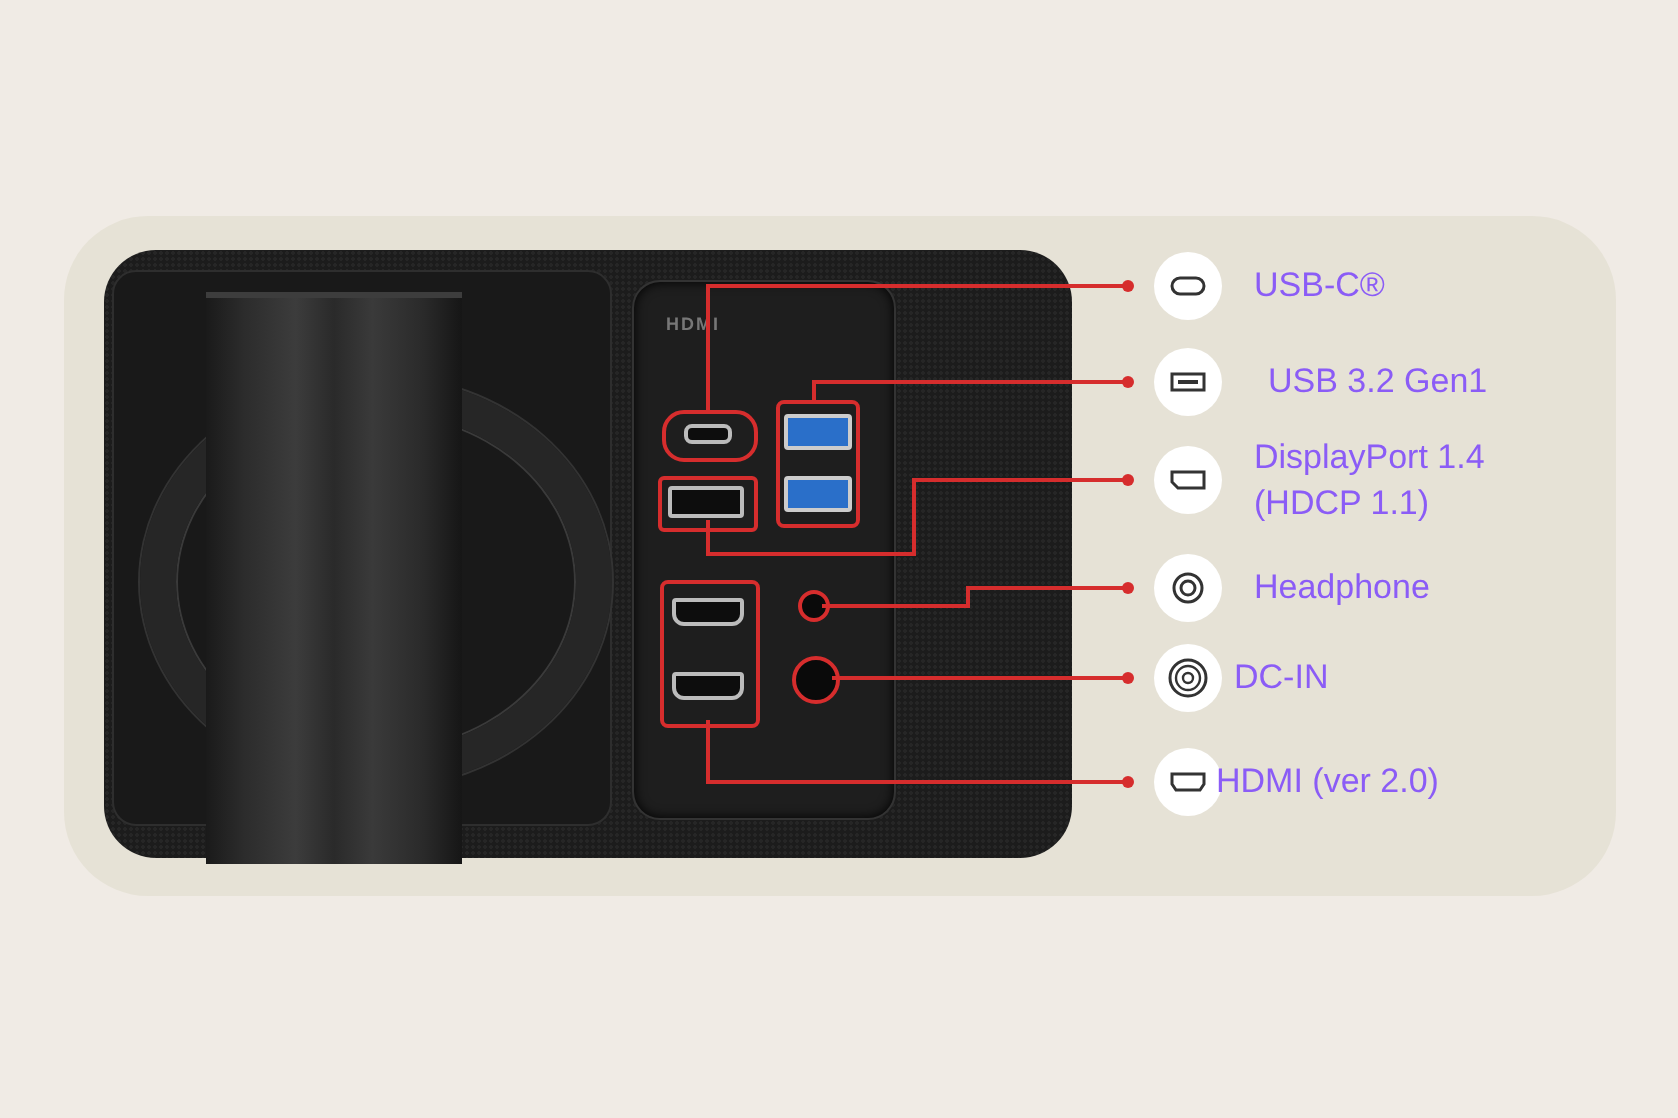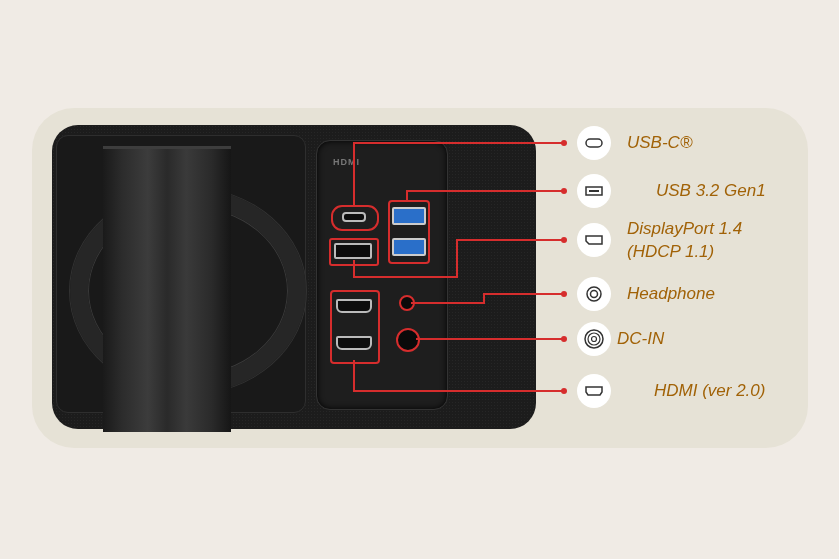--- a/index.html
+++ b/index.html
@@ -14,21 +14,21 @@
     border-top:3px solid #3d3d3d;}
   .io-recess{position:absolute;left:316px;top:140px;width:130px;height:268px;border-radius:14px;background:#1e1e1e;border:1px solid #333;box-shadow:inset 0 0 6px #000;}
   .hdmi-logo{position:absolute;left:333px;top:157px;color:#777;font-size:9px;font-weight:bold;letter-spacing:1px;}
   .port-box{position:absolute;border:2px solid #d62d2d;border-radius:8px;}
   .port{position:absolute;background:#0d0d0d;border:2px solid #bbb;}
   .usba{position:absolute;width:30px;height:14px;background:#2a6fc9;border:2px solid #ccc;border-radius:2px;}
   .jack{position:absolute;border-radius:50%;background:#0a0a0a;border:2px solid #d62d2d;}
   .line{position:absolute;background:#d62d2d;}
   .dot{position:absolute;width:6px;height:6px;border-radius:50%;background:#d62d2d;}
   .icon-circle{position:absolute;width:34px;height:34px;border-radius:50%;background:#fff;display:flex;align-items:center;justify-content:center;}
-  .label{position:absolute;font-size:17px;color:#a16207;line-height:20px;font-style:italic;}
+  .label{position:absolute;font-size:17px;color:#8b5cf6;line-height:20px;}
 </style>
 </head>
 <body>
 
 <div class="panel"></div>
 <div class="plate"></div>
 <div class="recess-left"></div>
 <div class="ring"></div>
 <div class="stand"></div>
 <div class="io-recess"></div>
@@ -102,18 +102,18 @@
       <circle cx="10" cy="10" r="2.5" fill="none" stroke="#333" stroke-width="1.2"></circle>
     </svg>
   </div>
 <div class="icon-circle" style="left:577px;top:374px;">
   <svg width="18" height="10">
       <path d="M1 1 H17 V6 L15 9 H3 L1 6 Z" fill="none" stroke="#333" stroke-width="1.5"></path>
     </svg>
   </div>
 
 <div class="label" style="left:627px;top:133px;">USB-C®</div>
-<div class="label" style="left:656px;top:181px;">USB 3.2 Gen1</div>
+<div class="label" style="left:634px;top:181px;">USB 3.2 Gen1</div>
 <div class="label" style="left:627px;top:219px;">DisplayPort 1.4</div>
 <div class="label" style="left:627px;top:242px;">(HDCP 1.1)</div>
 <div class="label" style="left:627px;top:284px;">Headphone</div>
 <div class="label" style="left:617px;top:329px;">DC-IN</div>
-<div class="label" style="left:654px;top:381px;text-align:center;">HDMI (ver 2.0)</div>
+<div class="label" style="left:608px;top:381px;text-align:center;">HDMI (ver 2.0)</div>
 
 </body></html>

